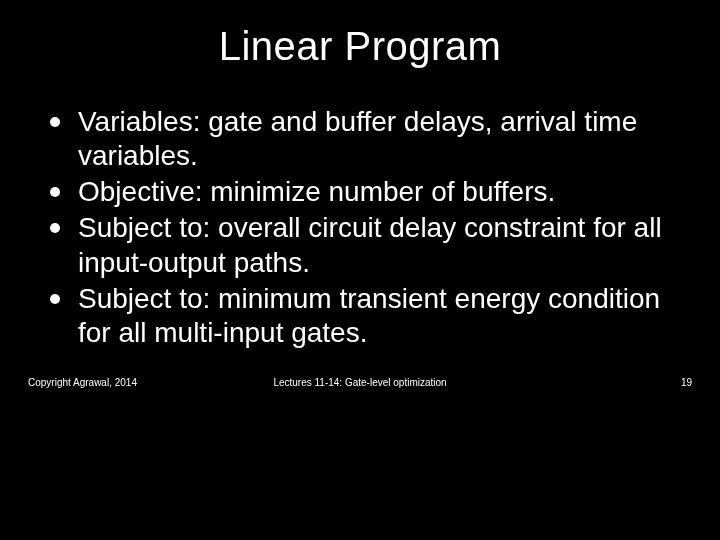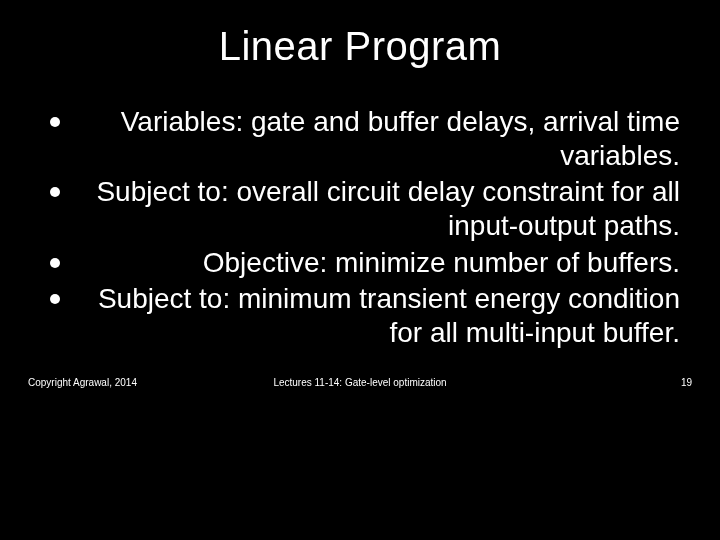--- a/index.html
+++ b/index.html
@@ -28,21 +28,20 @@
     list-style: none;
     padding-left: 8px;
   }
   .bullets li {
     position: relative;
     font-size: 28px;
     line-height: 1.22;
     padding-left: 30px;
     margin-bottom: 2px;
     font-weight: 400;
-    text-align: right;
   }
   .bullets li .dot {
     position: absolute;
     left: 2px;
     top: 12px;
     width: 10px;
     height: 10px;
     background: #fff;
     border-radius: 50%;
   }
@@ -79,29 +78,29 @@
 <div class="slide">
   <h1 class="title">Linear Program</h1>
 
   <ul class="bullets">
     <li>
       <span class="dot"></span>
       <span>Variables: gate and buffer delays, arrival time variables.</span>
     </li>
     <li>
       <span class="dot"></span>
+      <span>Objective: minimize number of buffers.</span>
+    </li>
+    <li>
+      <span class="dot"></span>
       <span>Subject to: overall circuit delay constraint for all input-output paths.</span>
     </li>
     <li>
       <span class="dot"></span>
-      <span>Objective: minimize number of buffers.</span>
-    </li>
-    <li>
-      <span class="dot"></span>
-      <span>Subject to: minimum transient energy condition for all multi-input buffer.</span>
+      <span>Subject to: minimum transient energy condition for all multi-input gates.</span>
     </li>
   </ul>
 
   <div class="footer">
     <span class="footer-left">Copyright Agrawal, 2014</span>
     <span class="footer-center">Lectures 11-14: Gate-level optimization</span>
     <span class="footer-right">19</span>
   </div>
 </div>
 

